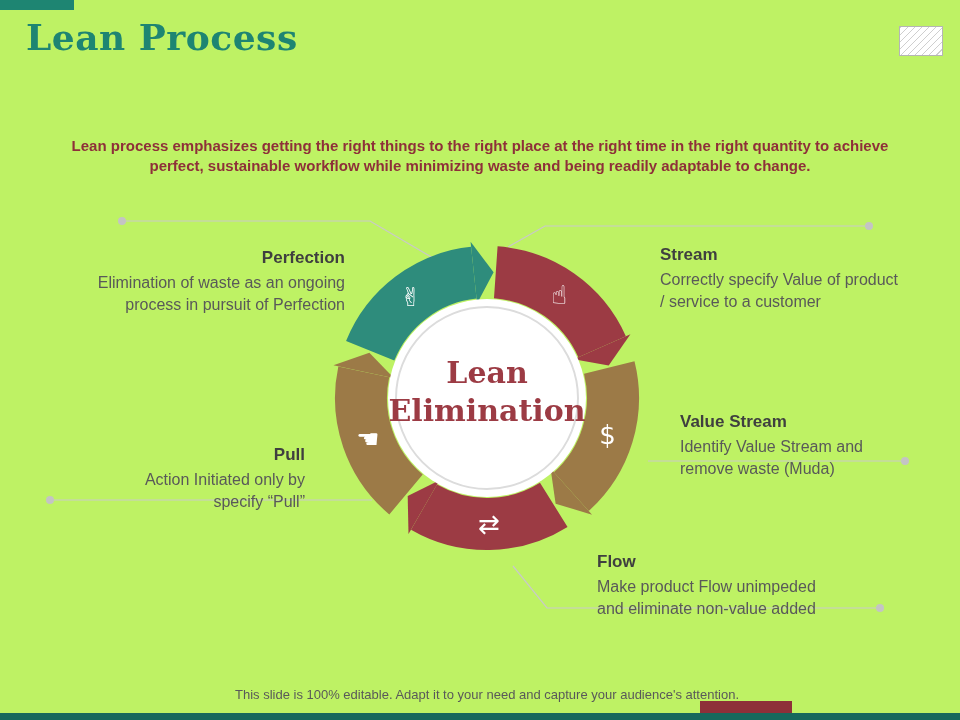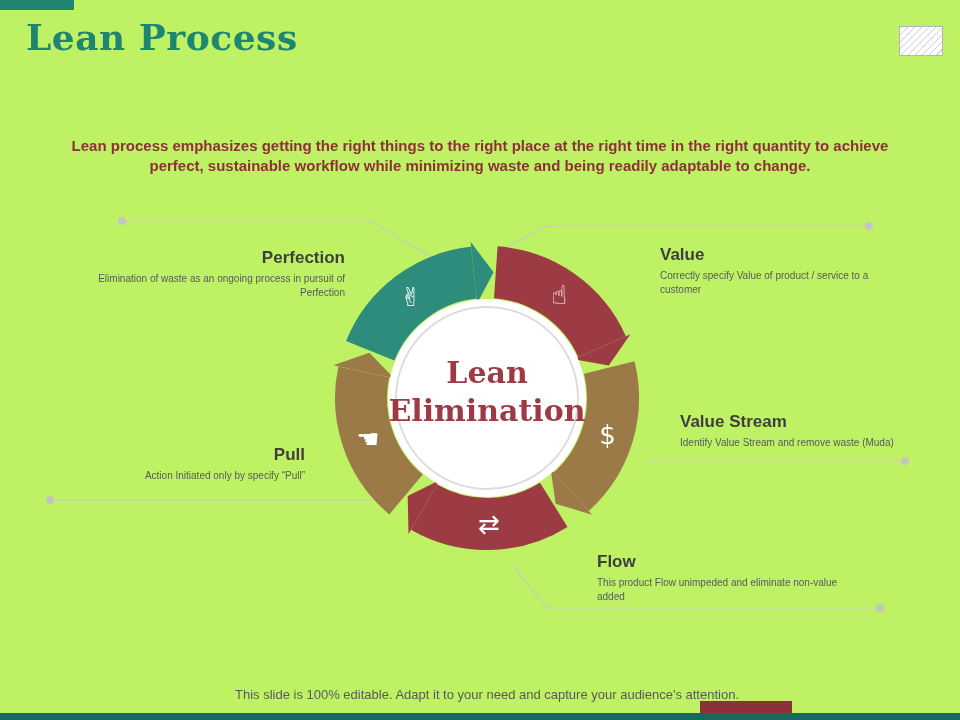--- a/index.html
+++ b/index.html
@@ -22,21 +22,21 @@
     color:#8E3039;font-weight:700;font-size:15px;line-height:1.3;
   }
   .connectors{position:absolute;left:0;top:0;z-index:1;}
   .donut{position:absolute;left:297px;top:208px;z-index:2;}
   .center-label{
     position:absolute;left:377px;top:354px;width:220px;z-index:3;text-align:center;
     font-family:"DejaVu Serif",serif;font-weight:700;font-size:30px;line-height:1.25;color:#9C3B44;
   }
   .callout{position:absolute;z-index:3;}
   .callout h3{margin:12px 0 4px 0;font-size:17px;color:#3F3F3F;font-weight:700;}
-  .callout p{margin:0;font-size:10px;color:#595959;line-height:1.35;}
+  .callout p{margin:0;font-size:16px;color:#595959;line-height:1.35;}
   .co-perfection{left:90px;top:236px;width:255px;text-align:right;}
   .co-value{left:660px;top:233px;width:240px;text-align:left;}
   .co-value-stream{left:680px;top:400px;width:235px;text-align:left;}
   .co-pull{left:95px;top:433px;width:210px;text-align:right;}
   .co-flow{left:597px;top:540px;width:245px;text-align:left;}
   .footer{
     position:absolute;left:0;top:680px;width:100%;margin:7px;text-align:center;
     font-size:13px;color:#595959;z-index:3;
   }
   .accent-maroon{position:absolute;left:700px;top:701px;width:92px;height:13px;background:#8E3039;}
@@ -93,37 +93,37 @@
     </svg>
 
   <div class="center-label">Lean Elimination</div>
 
   <div class="callout co-perfection">
     <h3>Perfection</h3>
     <p>Elimination of waste as an ongoing process in pursuit of Perfection</p>
   </div>
 
   <div class="callout co-value">
-    <h3>Value</h3>
+    <h3>Stream</h3>
     <p>Correctly specify Value of product / service to a customer</p>
   </div>
 
   <div class="callout co-value-stream">
     <h3>Value Stream</h3>
     <p>Identify Value Stream and remove waste (Muda)</p>
   </div>
 
   <div class="callout co-pull">
     <h3>Pull</h3>
     <p>Action Initiated only by specify “Pull”</p>
   </div>
 
   <div class="callout co-flow">
     <h3>Flow</h3>
-    <p>This product Flow unimpeded and eliminate non-value added</p>
+    <p>Make product Flow unimpeded and eliminate non-value added</p>
   </div>
 
   <p class="footer">This slide is 100% editable. Adapt it to your need and capture your audience's attention.</p>
 
   <div class="accent-maroon"></div>
   <div class="accent-bottomstrip"></div>
 
 </div>
 
 </body></html>

